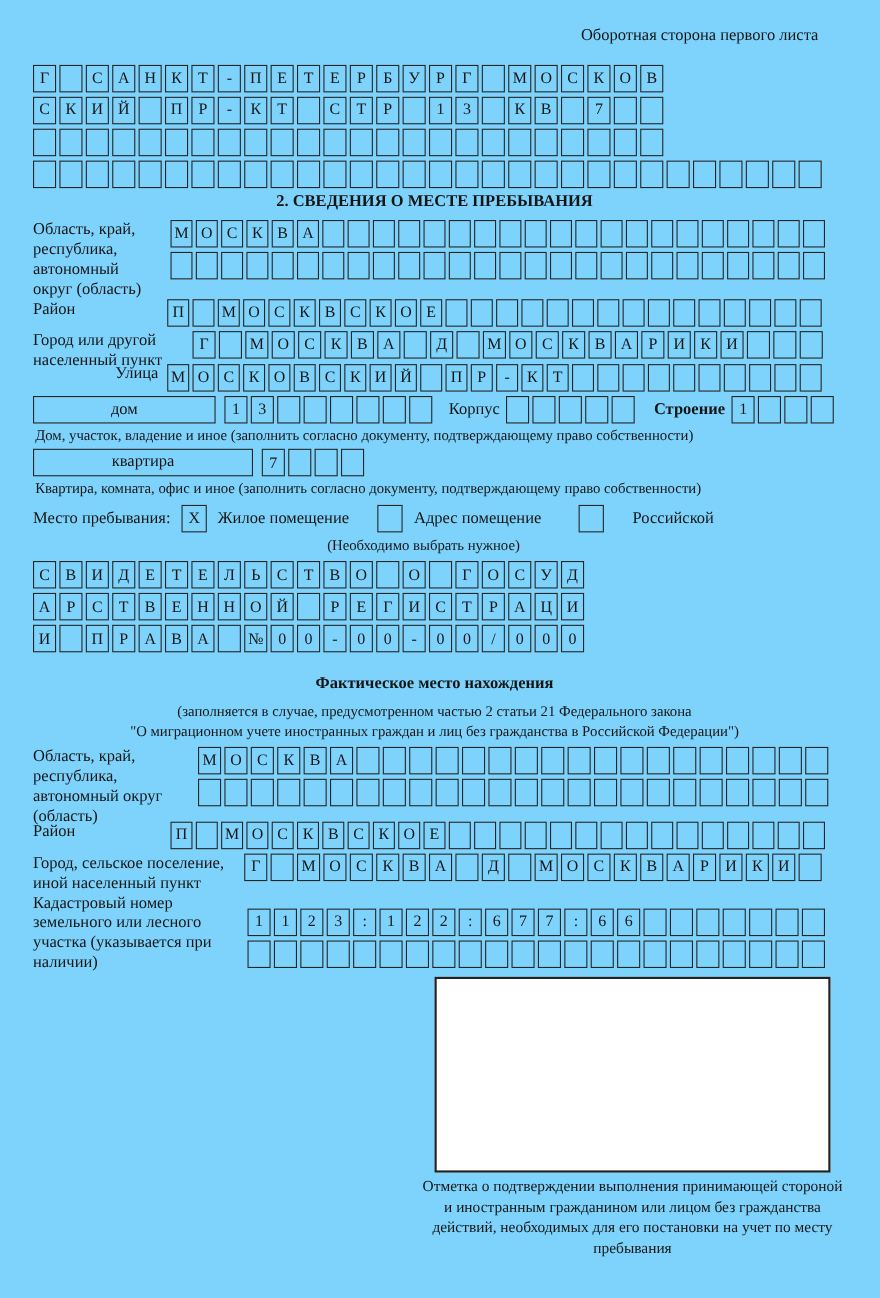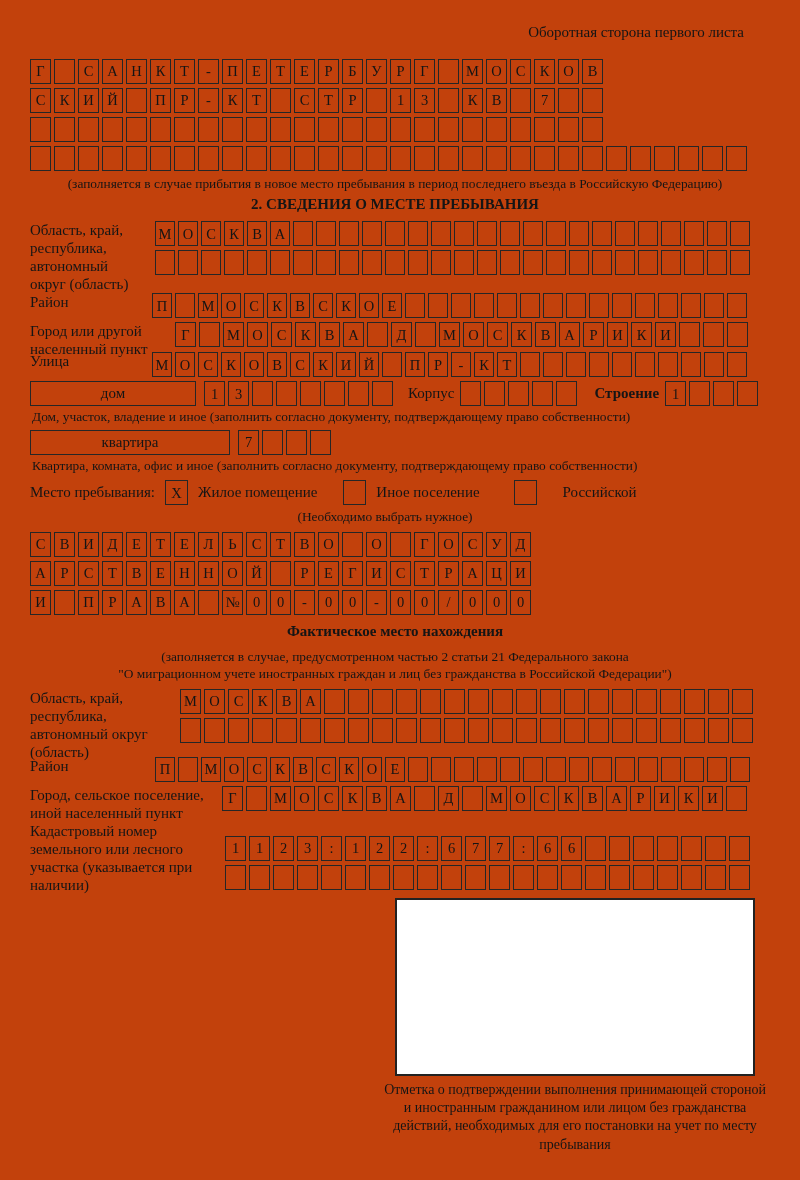--- a/index.html
+++ b/index.html
@@ -1,18 +1,18 @@
 <!DOCTYPE html>
 <html><head>
 <meta charset="utf-8">
 <style>
   html,body { margin:0; padding:0; background:#ffffff; }
   .page {
     position:relative; width:800px; height:1180px; box-sizing:border-box;
-    padding:22px 40px 0 30px; overflow:hidden; background:#c2410c;
+    padding:22px 40px 0 30px; overflow:hidden; background:#7dd3fc;
     font-family:"Liberation Serif","DejaVu Serif",serif; color:#151515;
   }
   .hdr-note { text-align:right; font-size:15px; margin:2px 16px 18px 0; }
 
   .form-row { display:flex; align-items:flex-start; }
   .f-label { font-size:15px; line-height:1.2; box-sizing:border-box; padding-right:8px; flex:0 0 auto; }
 
   .cells-col { display:flex; flex-direction:column; }
   .cells { display:flex; margin-bottom:4px; }
   .cell {
@@ -156,21 +156,20 @@
       <div class="cell"></div>
       <div class="cell"></div>
       <div class="cell"></div>
       <div class="cell"></div>
       <div class="cell"></div>
       <div class="cell"></div>
       <div class="cell"></div>
       <div class="cell"></div>
       <div class="cell"></div>
     </div>
-  <div class="note note-center mb4">(заполняется в случае прибытия в новое место пребывания в период последнего въезда в Российскую Федерацию)</div>
 
   <div class="sec-title">2. СВЕДЕНИЯ О МЕСТЕ ПРЕБЫВАНИЯ</div>
 
   <div class="form-row">
     <div class="f-label" style="width:125px;">Область, край, республика, автономный округ (область)</div>
     <div class="cells-col">
       <div class="cells pitch23">
           <div class="cell">М</div>
           <div class="cell">О</div>
           <div class="cell">С</div>
@@ -284,21 +283,21 @@
         <div class="cell">Р</div>
         <div class="cell">И</div>
         <div class="cell">К</div>
         <div class="cell">И</div>
         <div class="cell"></div>
         <div class="cell"></div>
         <div class="cell"></div>
       </div>
   </div>
 
-  <div class="form-row" style="margin-top:-6px;">
+  <div class="form-row" style="margin-top:-6px;text-align:right;">
     <div class="f-label" style="width:122px;">Улица</div>
     <div class="cells pitch23">
         <div class="cell">М</div>
         <div class="cell">О</div>
         <div class="cell">С</div>
         <div class="cell">К</div>
         <div class="cell">О</div>
         <div class="cell">В</div>
         <div class="cell">С</div>
         <div class="cell">К</div>
@@ -366,21 +365,21 @@
 
   <div class="stay-row">
     <div class="inline-lbl">Место пребывания:</div>
     <div class="gap-s"></div>
     <div class="cell checkbox" style="margin-right:0;">X</div>
     <div class="gap-s"></div>
     <div class="inline-lbl">Жилое помещение</div>
     <div class="gap-m"></div>
     <div class="cell checkbox" style="margin-right:0;"></div>
     <div class="gap-s"></div>
-    <div class="inline-lbl">Иное поселение</div>
+    <div class="inline-lbl">Адрес помещение</div>
     <div class="gap-l"></div>
     <div class="cell checkbox" style="margin-right:0;"></div>
     <div class="gap-m"></div>
     <div class="inline-lbl">Российской</div>
   </div>
   <div class="note" style="margin:0 0 6px 170px; width:370px; text-align:center;">(Необходимо выбрать нужное)</div>
 
   <div class="form-row">
     <div class="cells-col">
       <div class="cells">
@@ -448,21 +447,21 @@
           <div class="cell">0</div>
           <div class="cell">0</div>
           <div class="cell">/</div>
           <div class="cell">0</div>
           <div class="cell">0</div>
           <div class="cell">0</div>
         </div>
     </div>
   </div>
 
-  <div class="sec-title" style="margin-top:4px;">Фактическое место нахождения</div>
+  <div class="sec-title" style="margin-top:16px;">Фактическое место нахождения</div>
   <div class="note note-center">(заполняется в случае, предусмотренном частью 2 статьи 21 Федерального закона</div>
   <div class="note note-center mb6">"О миграционном учете иностранных граждан и лиц без гражданства в Российской Федерации")</div>
 
   <div class="form-row">
     <div class="f-label" style="width:150px;">Область, край, республика, автономный округ (область)</div>
     <div class="cells-col">
       <div class="cells">
           <div class="cell">М</div>
           <div class="cell">О</div>
           <div class="cell">С</div>

